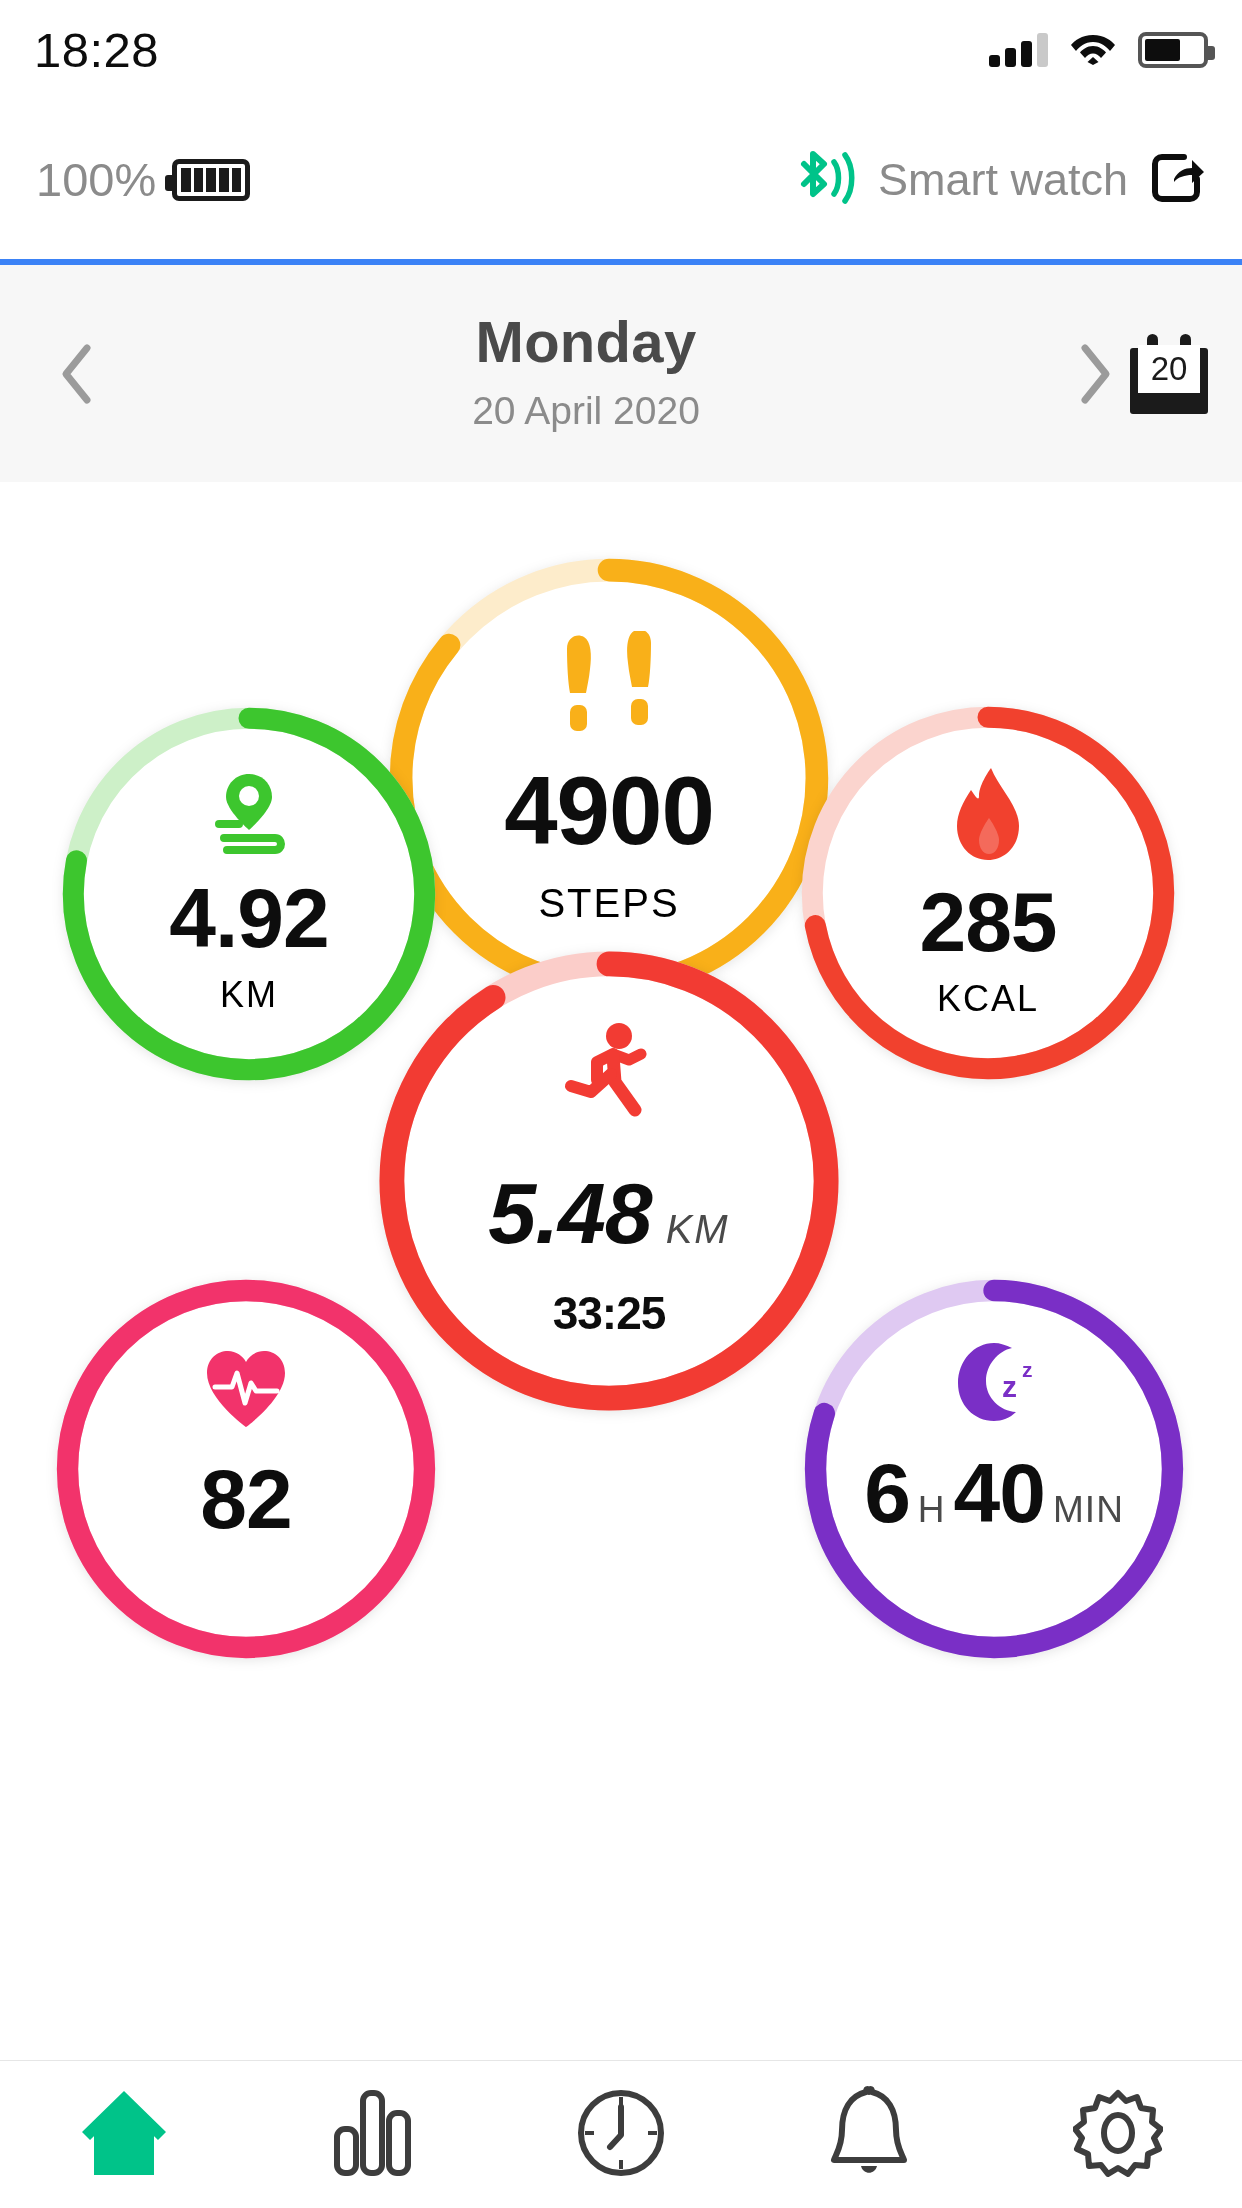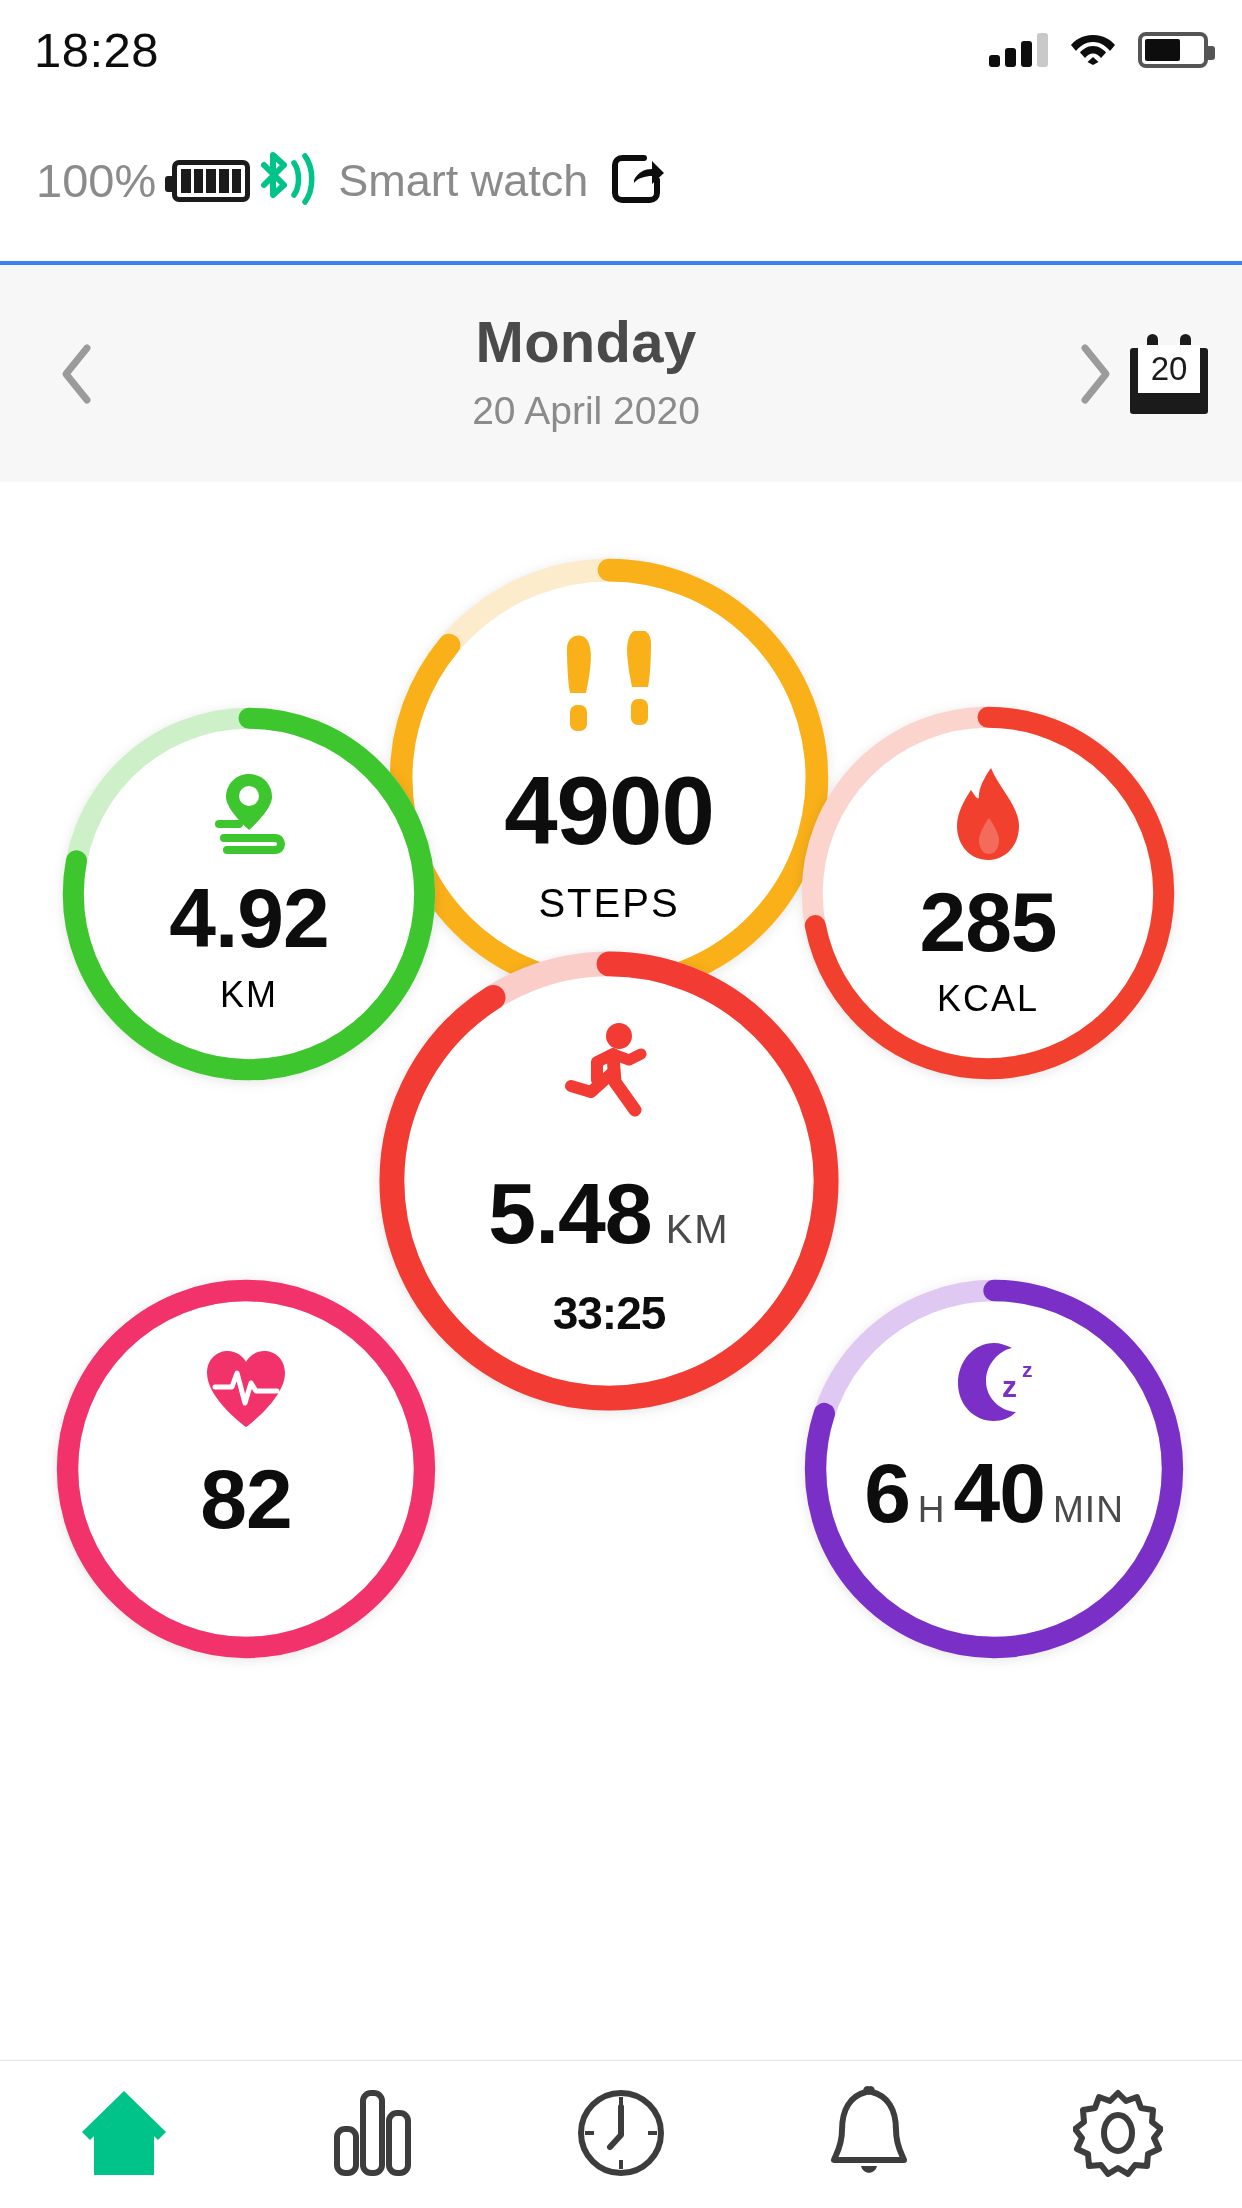--- a/index.html
+++ b/index.html
@@ -33,23 +33,23 @@
   }
   .battery-sys::after{
     content:""; position:absolute; right:-11px; top:10px;
     width:8px; height:14px; background:#555; border-radius:0 3px 3px 0;
   }
   .battery-sys span{ display:block; height:100%; width:62%; background:#0d0d0d; border-radius:2px; }
 
   
   .devicebar{
     position:absolute; left:0; top:100px; width:1242px; height:165px;
-    display:flex; align-items:center; 
+    display:flex; align-items:center; justify-content:space-between;
     padding:0 36px;
-    border-bottom:4px solid #3b82f6;
+    border-bottom:6px solid #3b82f6;
   }
   .dev-left{ display:flex; align-items:center; gap:16px; }
   .dev-pct{ font-size:47px; color:#8b8b8b; }
   .battery-dev{
     position:relative; width:78px; height:42px;
     border:5px solid #1b1b1b; border-radius:7px;
     display:flex; align-items:center; gap:3px; padding:4px 4px;
   }
   .battery-dev::before{
     content:""; position:absolute; left:-12px; top:11px;
@@ -110,21 +110,21 @@
 
   
   #ring-kcal{ left:797px; top:220px; width:382px; height:382px; }
   #ring-kcal .ico{ margin-bottom:18px; }
   #ring-kcal .big{ font-size:84px; }
   #ring-kcal .unit{ font-size:36px; margin-top:14px; }
 
   
   #ring-run{ left:373px; top:463px; width:472px; height:472px; }
   #ring-run .ico{ margin-bottom:42px; }
-  .run-line1{ display:flex; align-items:baseline; gap:14px; }
+  .run-line1{ display:flex; align-items:baseline; gap:14px;font-style:italic; }
   .run-line1 .big{ font-size:86px; }
   .run-line1 .kmsuf{ font-size:40px; color:#4a4a4a; letter-spacing:2px; }
   .run-time{ font-size:46px; font-weight:bold; color:#0d0d0d; margin-top:30px; letter-spacing:-1px; }
 
   
   #ring-hr{ left:52px; top:793px; width:388px; height:388px; }
   #ring-hr .inner{ justify-content:flex-start; padding-top:72px; }
   #ring-hr .ico{ margin-bottom:26px; }
   #ring-hr .big{ font-size:84px; }
 

